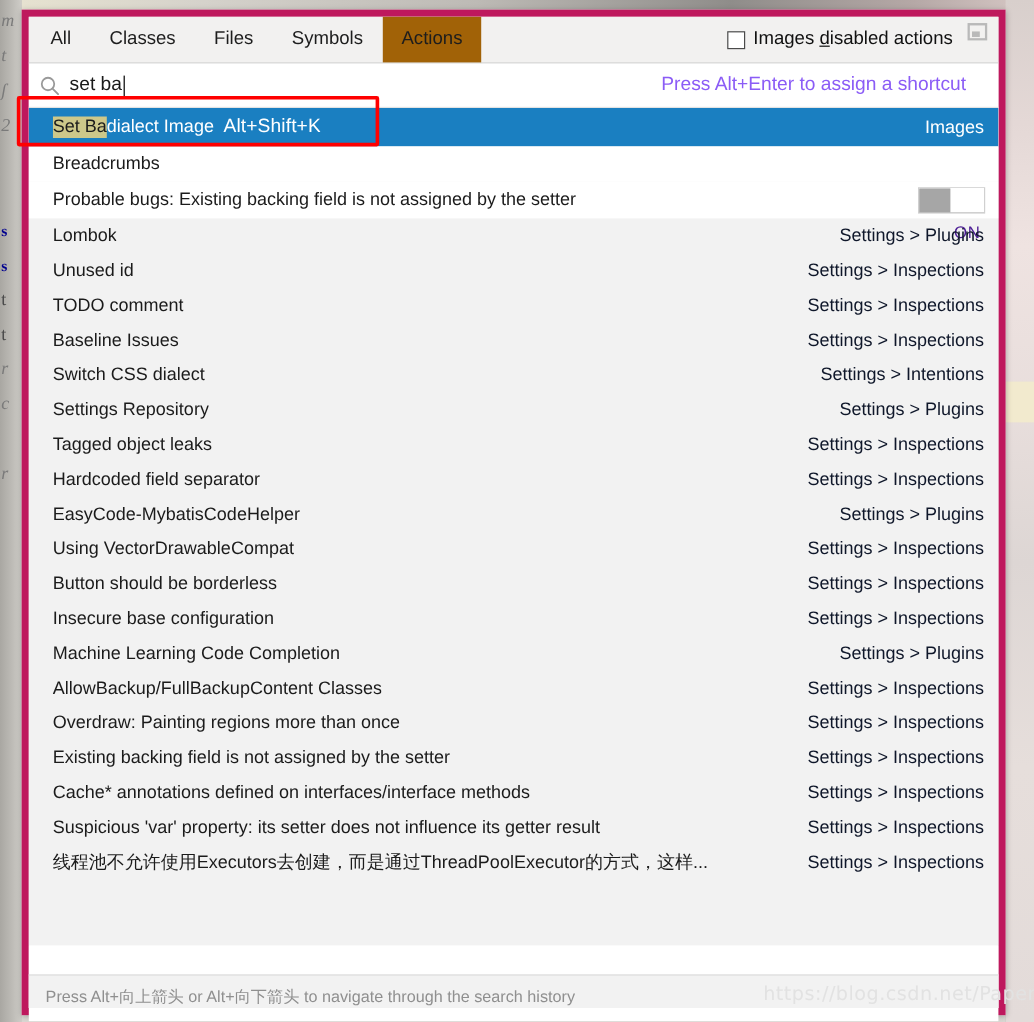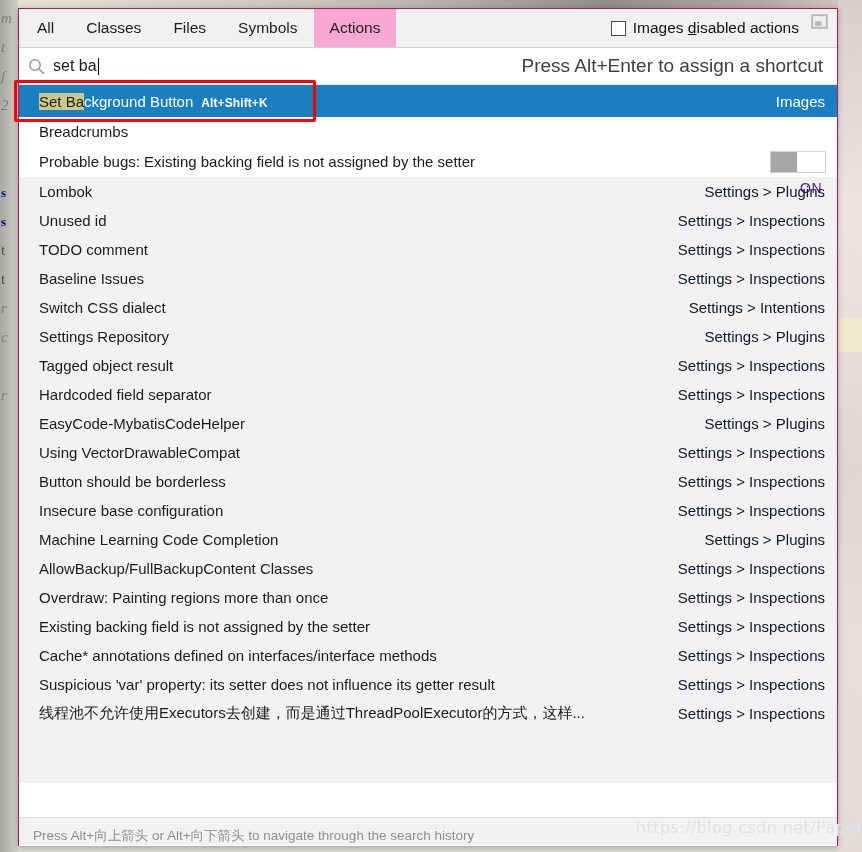--- a/index.html
+++ b/index.html
@@ -37,34 +37,34 @@
     background:linear-gradient(to right,#e6e2d0 0%,#d5d2cb 18%,#bdbab5 45%,#8f8d8a 70%,#b5a8a6 88%,#d8c9c6 100%);
   }
   #backdrop .botband{
     position:absolute;left:18px;top:780px;width:820px;height:72px;
     background:linear-gradient(to bottom,#cfcdc8,#d9d7d2);
   }
 
   
   #popup{
     position:absolute;left:18px;top:8px;width:820px;height:838px;
-    background:#ffffff;border:1px solid #be185d;box-sizing:border-box;
+    background:#ffffff;border:6px solid #be185d;box-sizing:border-box;
     box-shadow:0 1px 5px rgba(0,0,0,.28);
   }
 
   
   .tabbar{
     position:relative;height:38px;background:#f2f1f0;
     border-bottom:1px solid #cfcfcf;display:flex;align-items:stretch;
   }
   .tab{
     display:flex;align-items:center;padding:0 16px;
     font-size:15.5px;color:#1d1d1d;cursor:default;
   }
-  .tab.active{background:#f9a8d4;}
+  .tab.active{background:#a16207;}
   .tab:first-child{padding-left:18px;}
   .cbwrap{
     margin-left:auto;display:flex;align-items:center;gap:7px;
     padding-right:8px;font-size:15.5px;color:#111;
   }
   .cbbox{
     width:15px;height:15px;border:1.4px solid #4a4a4a;background:#fff;
     box-sizing:border-box;display:inline-block;
   }
   .mnem{text-decoration:underline;}
@@ -84,40 +84,40 @@
   }
   .qfield{
     flex:1;display:flex;align-items:center;font-size:16px;color:#1a1a1a;
     position:relative;
   }
   .caret{
     display:inline-block;width:1.5px;height:17px;background:#000;
     margin-left:1px;vertical-align:-3px;
   }
   .hint{
-    font-size:19px;color:#404040;padding-right:14px;white-space:nowrap;
+    font-size:16px;color:#8b5cf6;padding-right:27px;white-space:nowrap;
   }
 
   
   .list{
     position:relative;background:#f2f2f2;height:698px;overflow:hidden;
   }
   .row{
     display:flex;align-items:center;height:29px;
     padding:0 12px 0 20px;font-size:15px;color:#1b1b1b;box-sizing:border-box;
   }
   .row.white{background:#ffffff;}
   .row.sel{background:#1a7fc1;color:#ffffff;height:32px;}
   .row .lbl{white-space:nowrap;overflow:hidden;text-overflow:ellipsis;}
   .row .loc{
     margin-left:auto;color:#0f172a;font-size:15px;white-space:nowrap;padding-left:18px;
   }
   .row.sel .loc{color:#ffffff;}
   .match{background:#cdc88a;color:#1b1b1b;padding:1px 0;}
-  .shortcut{font-weight:bold;font-size:12px;margin-left:8px;letter-spacing:.1px;}
+  .shortcut{font-weight:normal;font-size:16px;margin-left:8px;letter-spacing:.1px;}
 
   
   .toggle{
     margin-left:auto;display:flex;width:54px;height:20px;
     box-shadow:0 0 0 1px #d0d0d0;
   }
   .toggle .knob{width:26px;background:#a6a6a6;}
   .toggle .on{
     flex:1;background:#1f9cf0;color:#4c1d95;font-size:14px;
     display:flex;align-items:center;justify-content:center;letter-spacing:.4px;margin-top:36px;
@@ -215,21 +215,21 @@
     <div class="qfield">
       <span placeholder="">set ba</span>
         <span class="caret"></span>
     </div>
     <div class="hint">Press Alt+Enter to assign a shortcut</div>
   </div>
 
   <div class="list">
 
     <div class="row sel">
-      <span class="lbl"><span class="match">Set Ba</span><span>ckground Button</span><span class="shortcut">Alt+Shift+K</span></span>
+      <span class="lbl"><span class="match">Set Ba</span><span>dialect Image</span><span class="shortcut">Alt+Shift+K</span></span>
       <span class="loc">Images</span>
     </div>
 
     <div class="row white">
       <span class="lbl">Breadcrumbs</span>
       <span class="loc"></span>
     </div>
 
     <div class="row white" style="height:31px;">
       <span class="lbl">Probable bugs: Existing backing field is not assigned by the setter</span>
@@ -257,21 +257,21 @@
     </div>
     <div class="row">
       <span class="lbl">Switch CSS dialect</span>
       <span class="loc">Settings &gt; Intentions</span>
     </div>
     <div class="row">
       <span class="lbl">Settings Repository</span>
       <span class="loc">Settings &gt; Plugins</span>
     </div>
     <div class="row">
-      <span class="lbl">Tagged object result</span>
+      <span class="lbl">Tagged object leaks</span>
       <span class="loc">Settings &gt; Inspections</span>
     </div>
     <div class="row">
       <span class="lbl">Hardcoded field separator</span>
       <span class="loc">Settings &gt; Inspections</span>
     </div>
     <div class="row">
       <span class="lbl">EasyCode-MybatisCodeHelper</span>
       <span class="loc">Settings &gt; Plugins</span>
     </div>

